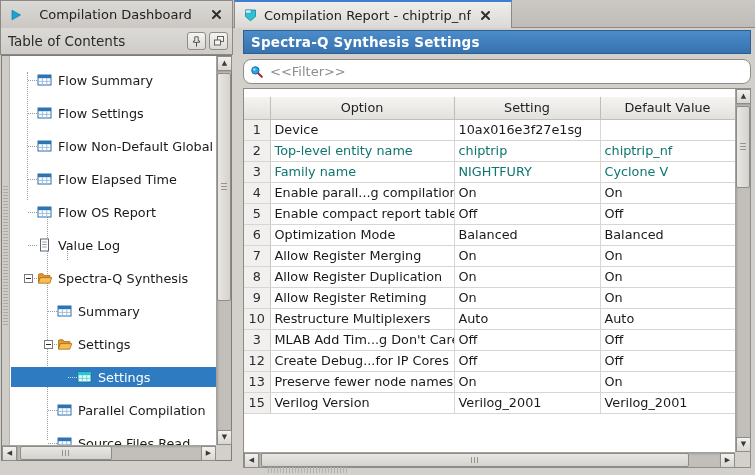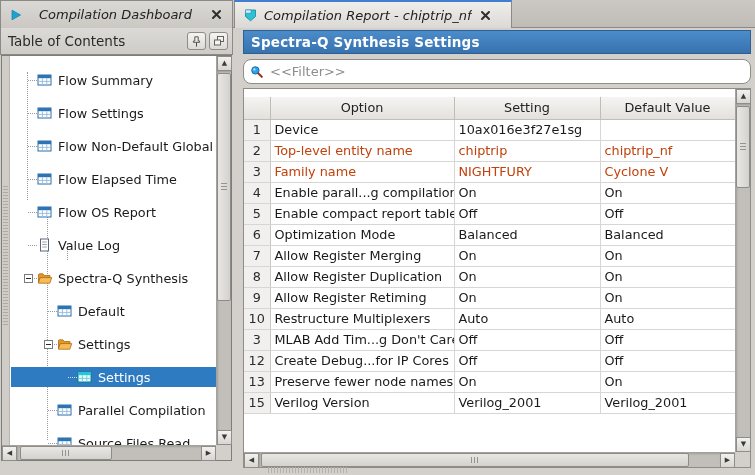--- a/index.html
+++ b/index.html
@@ -2,21 +2,21 @@
 <html><head>
 <meta charset="utf-8">
 <style>
   * { margin:0; padding:0; box-sizing:border-box; }
   html,body { width:755px; height:475px; overflow:hidden; }
   body { font-family:"DejaVu Sans","Liberation Sans",sans-serif; font-size:12.5px; color:#1a1a1a; background:#d3d0cb; }
   .window { position:relative; width:755px; height:475px; background:#d3d0cb; overflow:hidden; }
 
   
   .tabbar { position:absolute; top:0; left:0; right:0; height:28px;
-            background:linear-gradient(#ccc9c4,#bfbcb7); border-bottom:1px solid #8d8a85;font-style:italic; }
+            background:linear-gradient(#ccc9c4,#bfbcb7); border-bottom:1px solid #8d8a85; }
   .tab { position:absolute; top:0; height:28px; display:flex; align-items:center; gap:6px;
          padding:0 8px; border:1px solid #8d8a85; border-bottom:none; cursor:default; }
   .tab-dashboard { left:0; width:233px; background:linear-gradient(#dbd9d5,#cbc8c4); }
   .tab-report { left:234px; width:278px; background:linear-gradient(#f0eeeb,#dbd9d5);
                 border-top:2px solid #3f7ed2; }
   .tab-label { flex:1; text-align:center; font-size:13px; color:#222; white-space:nowrap; overflow:hidden; }
   .tab-report .tab-label { text-align:left; flex:0 1 auto; }
   .tab-close { width:16px; height:16px; display:flex; align-items:center; justify-content:center; }
   .icn { display:inline-flex; align-items:center; justify-content:center; }
 
@@ -83,21 +83,21 @@
   table.rep { border-collapse:collapse; table-layout:fixed; width:491px; }
   table.rep col.c0 { width:26px; } table.rep col.c1 { width:184px; }
   table.rep col.c2 { width:146px; } table.rep col.c3 { width:135px; }
   table.rep th { height:22px; background:linear-gradient(#f5f4f2,#e3e1dd); border:1px solid #c0beb8;
                  border-top:none; font-weight:normal; font-size:12.8px; color:#222; text-align:center; }
   table.rep th:first-child { border-left:none; }
   table.rep td { height:21px; border:1px solid #d8d6d2; padding:0 4px; font-size:12.8px;
                  white-space:nowrap; overflow:hidden; }
   table.rep td:first-child { border-left:none; }
   table.rep td.rnum { background:#f1f0ee; border-right:1px solid #c9c7c3; text-align:center; color:#2b2b2b; }
-  table.rep tr.modified td { color:#c2410c; }
+  table.rep tr.modified td { color:#0f766e; }
   table.rep tr.modified td.rnum { color:#2b2b2b; }
 
   .bottom-grip { position:absolute; left:268px; bottom:2px; width:80px; height:6px;
                  background:repeating-linear-gradient(to right,#b5b2ad 0 1px,transparent 1px 3px); }
 </style>
 </head>
 <body>
 
 <div class="window">
 
@@ -251,21 +251,21 @@
               <span class="expander"></span>
               <span class="ticon">
                 <svg width="15" height="14" viewBox="0 0 15 14">
                   <rect x="1" y="2" width="13" height="10" fill="#fff" stroke="#2c6cac"></rect>
                   <rect x="1" y="2" width="13" height="3.2" fill="#2c74b4"></rect>
                   <line x1="5.4" y1="5.2" x2="5.4" y2="12" stroke="#9dbede"></line>
                   <line x1="9.8" y1="5.2" x2="9.8" y2="12" stroke="#9dbede"></line>
                   <line x1="1" y1="8.4" x2="14" y2="8.4" stroke="#9dbede"></line>
                 </svg>
               </span>
-              <span class="tlabel">Default</span>
+              <span class="tlabel">Summary</span>
             </div>
             <div class="titem lvl2">
               <span class="expander">
                 <svg width="9" height="9" viewBox="0 0 9 9">
                   <rect x="0.5" y="0.5" width="8" height="8" fill="#fff" stroke="#7a7a78"></rect>
                   <line x1="2" y1="4.5" x2="7" y2="4.5" stroke="#2a2a2a"></line>
                 </svg>
               </span>
               <span class="ticon">
                 <svg width="16" height="14" viewBox="0 0 16 14">

